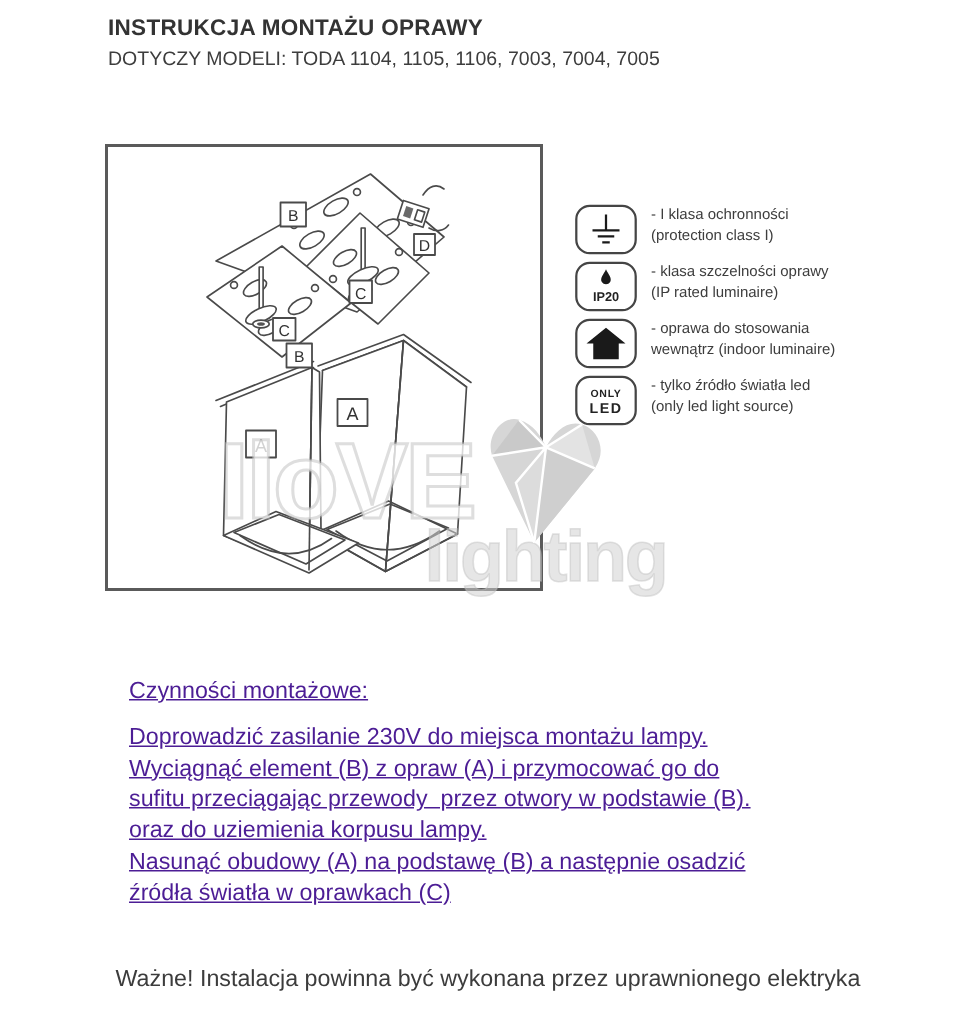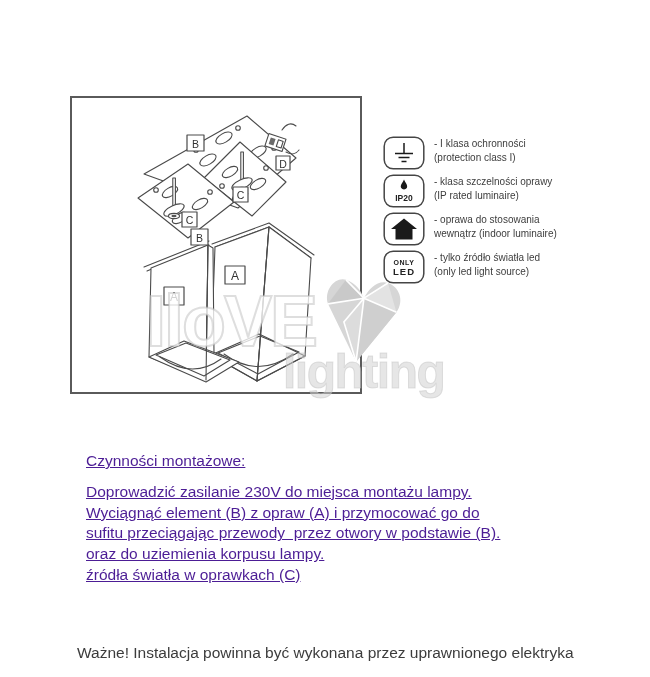--- a/index.html
+++ b/index.html
@@ -44,20 +44,24 @@
   .body-text{position:absolute;left:86px;top:451px;font-size:15.5px;line-height:20.8px;color:#4c1d95;text-decoration:underline;}
   .body-heading{margin-bottom:10px;}
   .body-lines div{white-space:pre-wrap;}
   .warning{position:absolute;left:77px;top:644px;font-size:15.5px;color:#3c3c3c;}
 </style>
 </head>
 <body>
 
 <div class="page">
 
+  <div class="header">
+    <div class="title">INSTRUKCJA MONTAŻU OPRAWY</div>
+    <div class="subtitle">DOTYCZY MODELI: TODA 1104, 1105, 1106, 7003, 7004, 7005</div>
+  </div>
 
   <div class="diagram-frame">
     <svg viewBox="0 0 288 294">
       <g fill="none" stroke="#4a4a4a" stroke-width="1.1" stroke-linejoin="round" stroke-linecap="round">
 
         <g>
           <polygon points="175,18 224,60 166,110 72,76" fill="#ffffff"></polygon>
           <ellipse cx="152" cy="40" rx="9" ry="4.5" transform="rotate(-30 152 40)"></ellipse>
           <ellipse cx="186" cy="54" rx="9" ry="4.5" transform="rotate(-30 186 54)"></ellipse>
           <ellipse cx="136" cy="62" rx="9" ry="4.5" transform="rotate(-30 136 62)"></ellipse>
@@ -225,19 +229,20 @@
     </div>
   </div>
 
   <div class="body-text">
     <div class="body-heading">Czynności montażowe:</div>
     <div class="body-lines">
       <div>Doprowadzić zasilanie 230V do miejsca montażu lampy.</div>
       <div>Wyciągnąć element (B) z opraw (A) i przymocować go do</div>
       <div>sufitu przeciągając przewody  przez otwory w podstawie (B).</div>
       <div>oraz do uziemienia korpusu lampy.</div>
+      <div>Nasunąć obudowy (A) na podstawę (B) a następnie osadzić</div>
       <div>źródła światła w oprawkach (C)</div>
     </div>
   </div>
 
   <div class="warning">Ważne! Instalacja powinna być wykonana przez uprawnionego elektryka</div>
 
 </div>
 
 </body></html>

